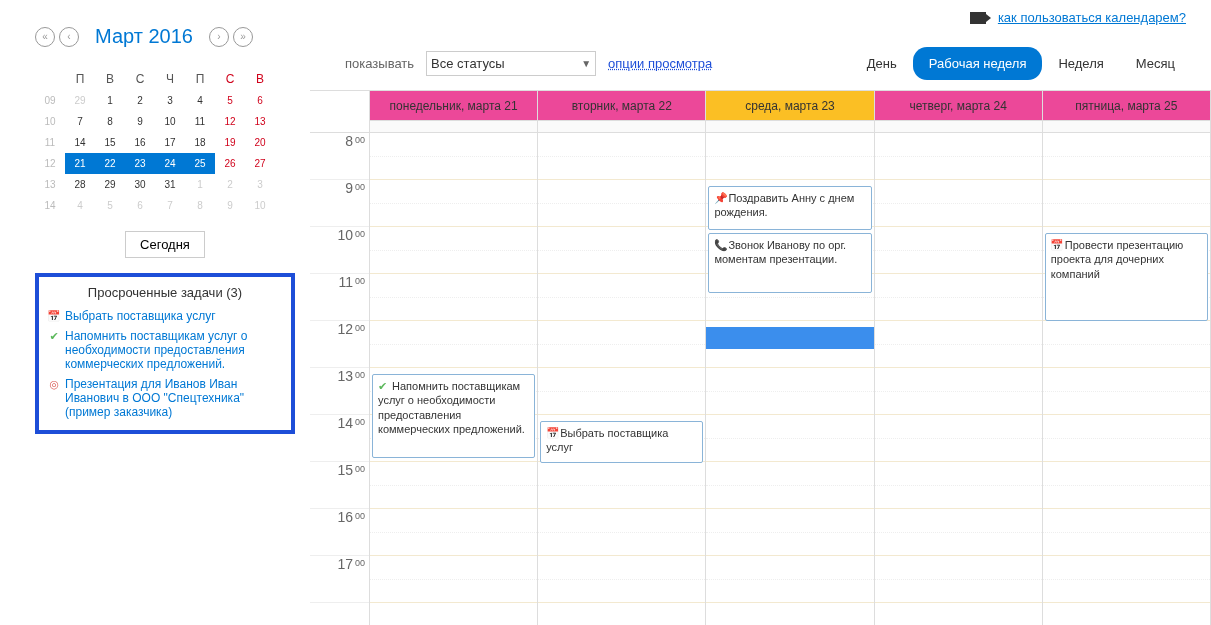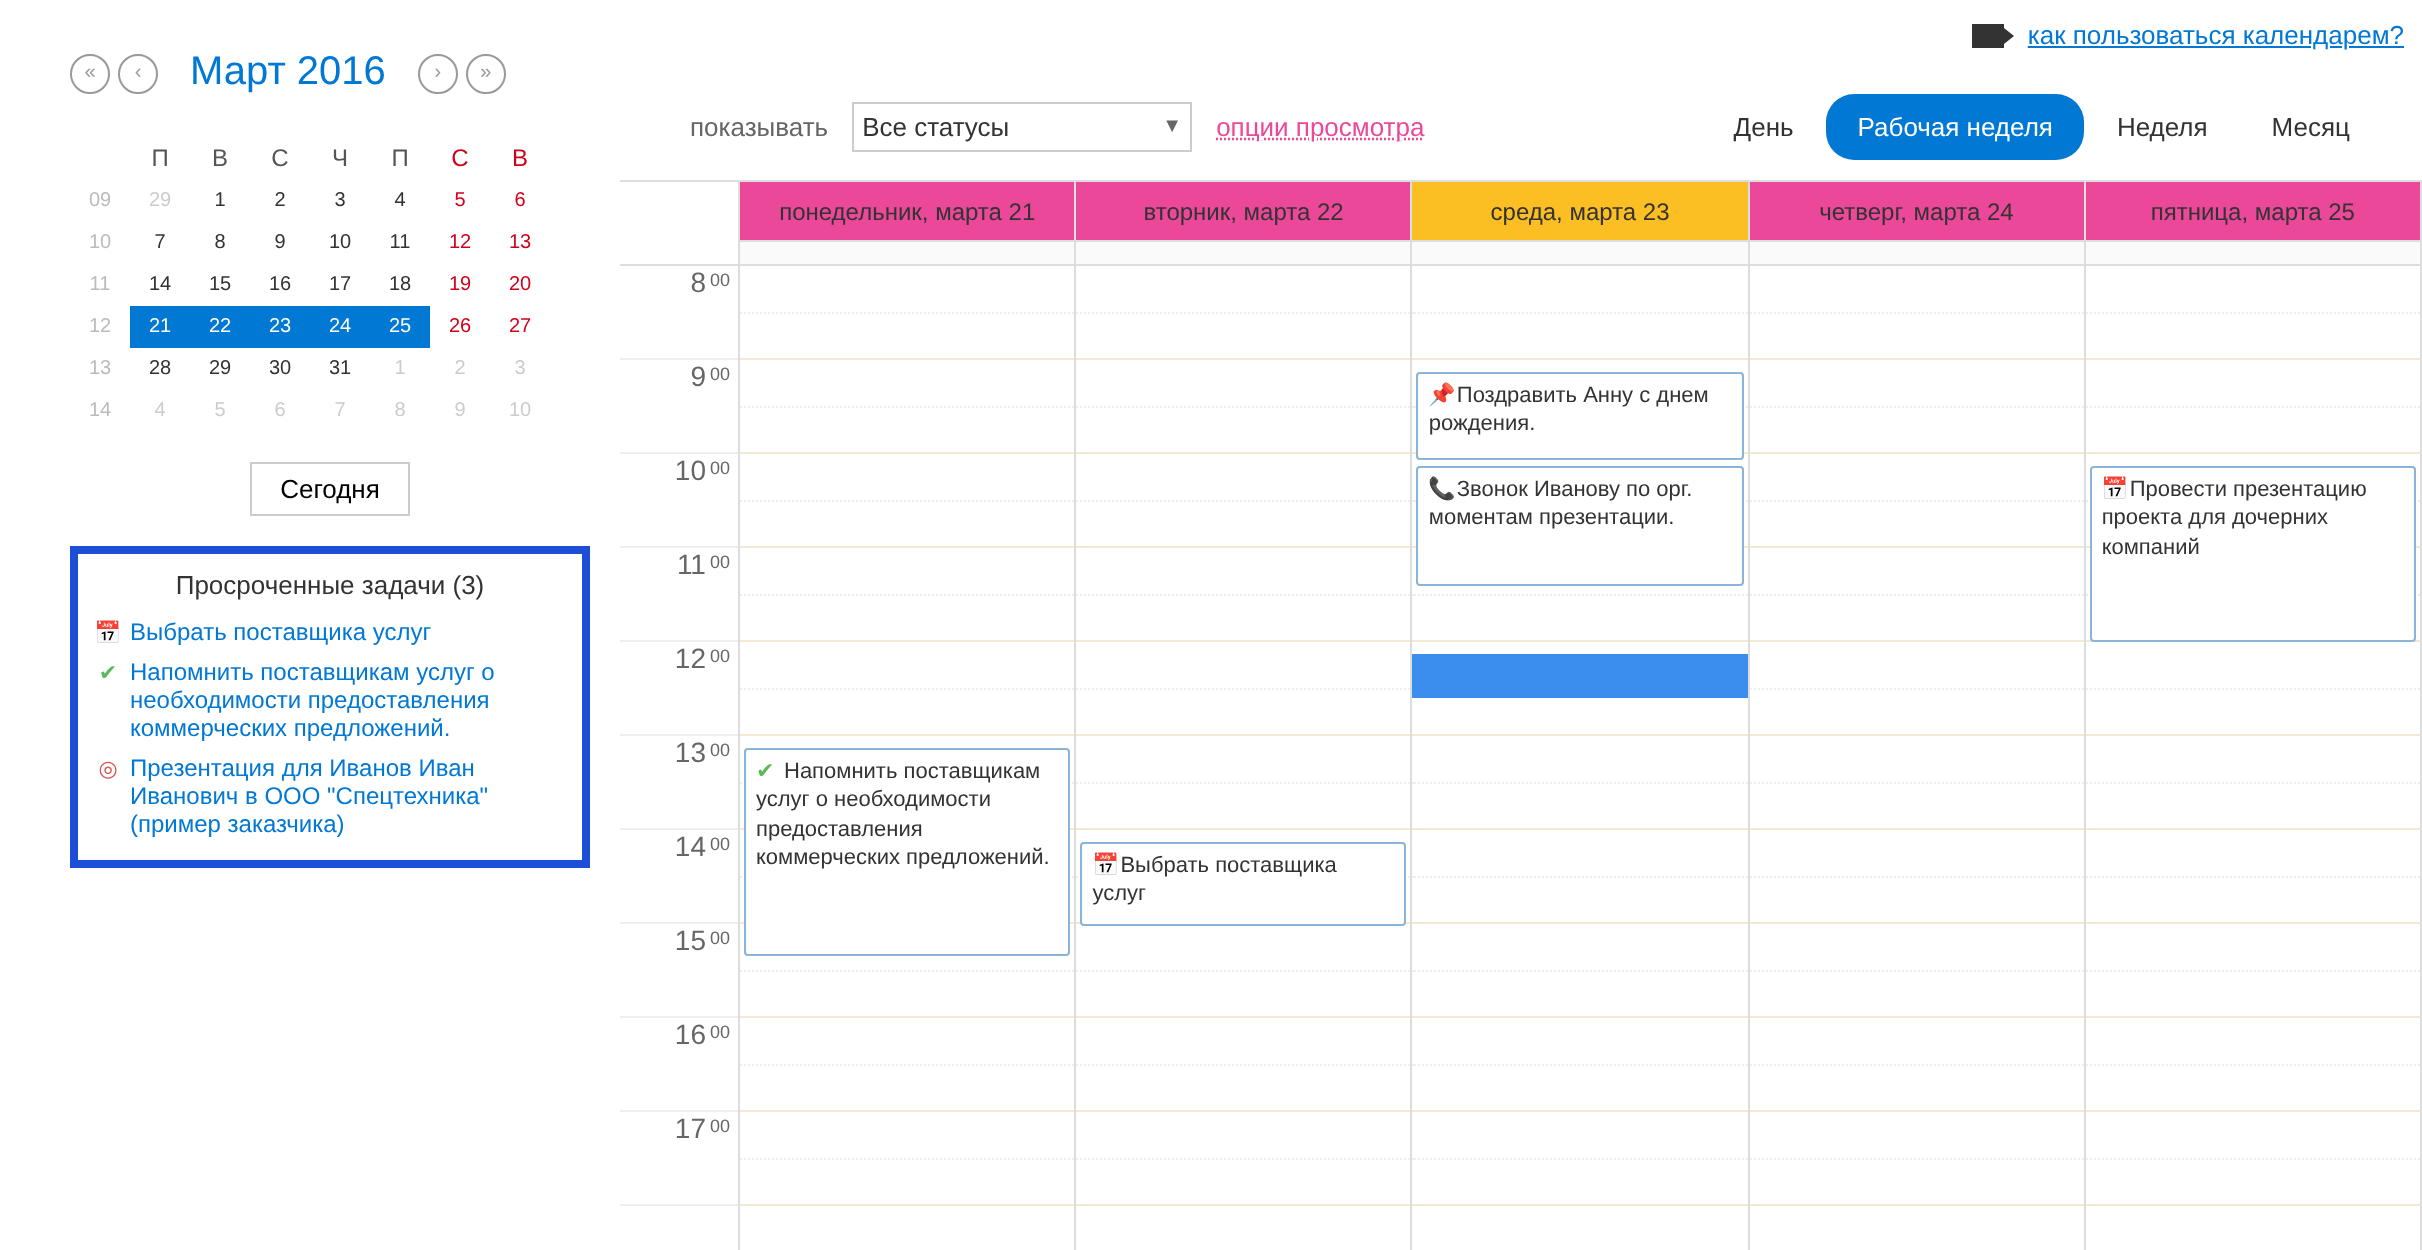--- a/index.html
+++ b/index.html
@@ -19,28 +19,28 @@
 .mini-cal-row .wk{color:#bbb;font-size:10px;}
 .mini-cal-row .dim{color:#ccc;}
 .mini-cal-row .wknd{color:#d0021b;}
 .mini-cal-row .cur{background:#0078d4;color:#fff;}
 .today-btn{display:block;margin:15px auto;padding:5px 14px;border:1px solid #ccc;background:#fff;cursor:pointer;font-size:13px;}
 .tasks-box{border:4px solid #1d4ed8;padding:8px;}
 .tasks-title{text-align:center;margin-bottom:6px;}
 .task-item{color:#0078d4;padding:3px 0;font-size:12px;display:flex;align-items:flex-start;gap:4px;}
 .task-item .ico{width:14px;height:14px;flex-shrink:0;display:inline-flex;align-items:center;justify-content:center;font-size:11px;}
 .main{flex:1;display:flex;flex-direction:column;padding-top:10px;}
-.help-row{display:flex;justify-content:flex-end;align-items:center;gap:12px;padding-right:9px;margin-bottom:22px;}
+.help-row{display:flex;justify-content:flex-end;align-items:center;gap:12px;padding-right:25px;margin-bottom:22px;}
 .help-link{color:#0078d4;text-decoration:underline;cursor:pointer;}
 .cam-icon{width:16px;height:12px;background:#333;position:relative;}
 .cam-icon::after{content:"";position:absolute;right:-5px;top:2px;border-left:5px solid #333;border-top:4px solid transparent;border-bottom:4px solid transparent;}
 .toolbar{display:flex;align-items:center;padding:0 20px 10px 35px;gap:12px;}
 .show-lbl{color:#666;}
 .status-sel{width:170px;padding:4px;border:1px solid #ccc;background:#fff;cursor:pointer;}
-.opts-link{color:#ec4899;cursor:pointer;text-decoration:underline dotted;}
+.opts-link{color:#1d4ed8;cursor:pointer;text-decoration:underline dotted;}
 .view-tabs{margin-left:auto;display:flex;}
 .view-tab{padding:9px 16px;cursor:pointer;font-size:13px;}
 .view-tab.active{background:#0078d4;color:#fff;border-radius:14px;}
 .cal-grid{flex:1;display:flex;border-top:1px solid #ddd;overflow:hidden;}
 .time-col{width:60px;border-right:1px solid #ddd;}
 .time-head{height:42px;border-bottom:1px solid #ddd;}
 .time-slot{height:47px;border-bottom:1px solid #eee;text-align:right;padding-right:4px;font-size:11px;color:#666;display:flex;justify-content:flex-end;}
 .time-slot .hr{font-size:14px;margin-right:2px;}
 .time-slot .mn{font-size:9px;padding-top:2px;}
 .day-col{flex:1;border-right:1px solid #ddd;position:relative;}
@@ -232,21 +232,21 @@
               <div class="slot half"></div>
               <div class="slot half"></div>
               <div class="slot half"></div>
               <div class="slot half"></div>
               <div class="slot half"></div>
               <div class="slot half"></div>
               <div class="slot half"></div>
               <div class="slot half"></div>
               <div class="slot half"></div>
               <div class="slot half"></div>
-              <div class="event" style="top: 241px; height: 104px;"><span class="eico" style="color: rgb(92, 184, 92);">✔</span><span>Напомнить поставщикам услуг о необходимости предоставления коммерческих предложений.</span></div>
+              <div class="event" style="top: 241px; height: 84px;"><span class="eico" style="color: rgb(92, 184, 92);">✔</span><span>Напомнить поставщикам услуг о необходимости предоставления коммерческих предложений.</span></div>
             </div>
           </div>
           <div class="day-col">
             <div class="day-head">вторник, марта 22</div>
             <div class="allday"></div>
             <div style="position: relative;">
               <div class="slot half"></div>
               <div class="slot half"></div>
               <div class="slot half"></div>
               <div class="slot half"></div>

